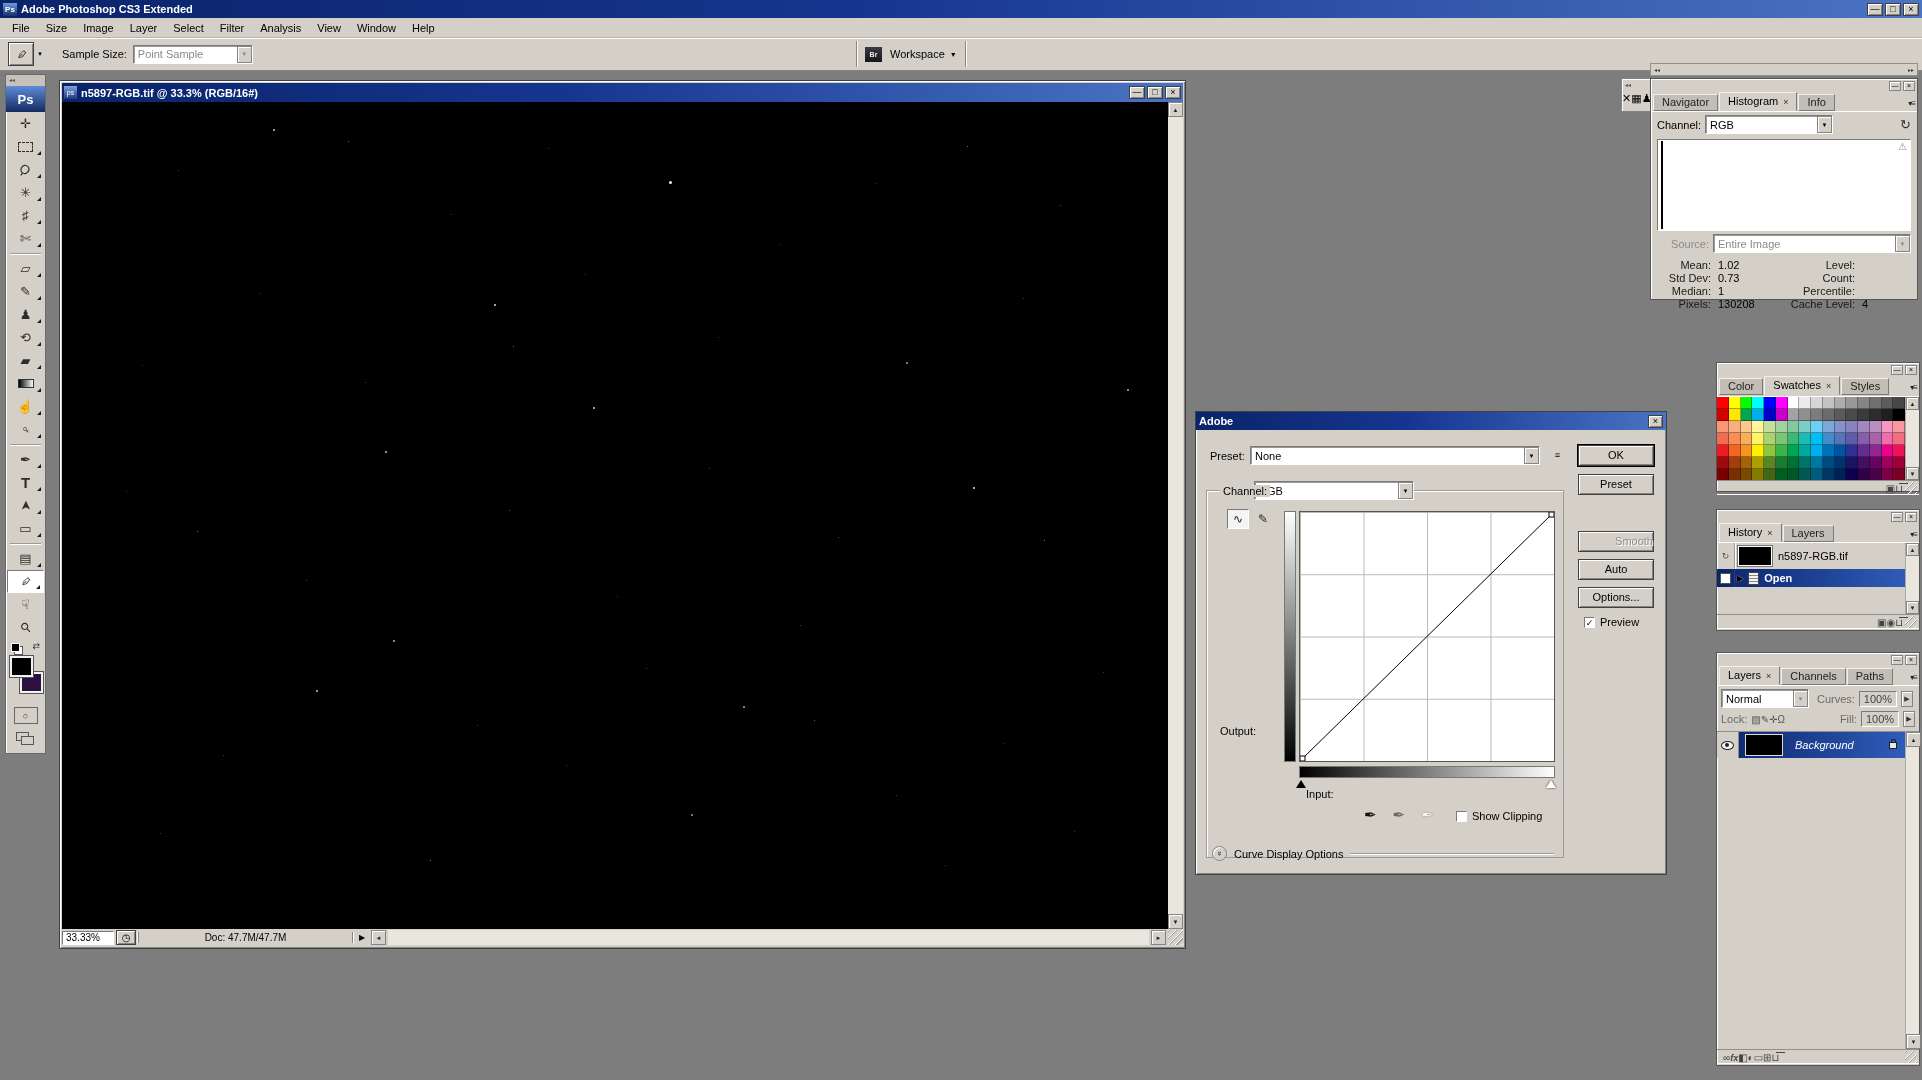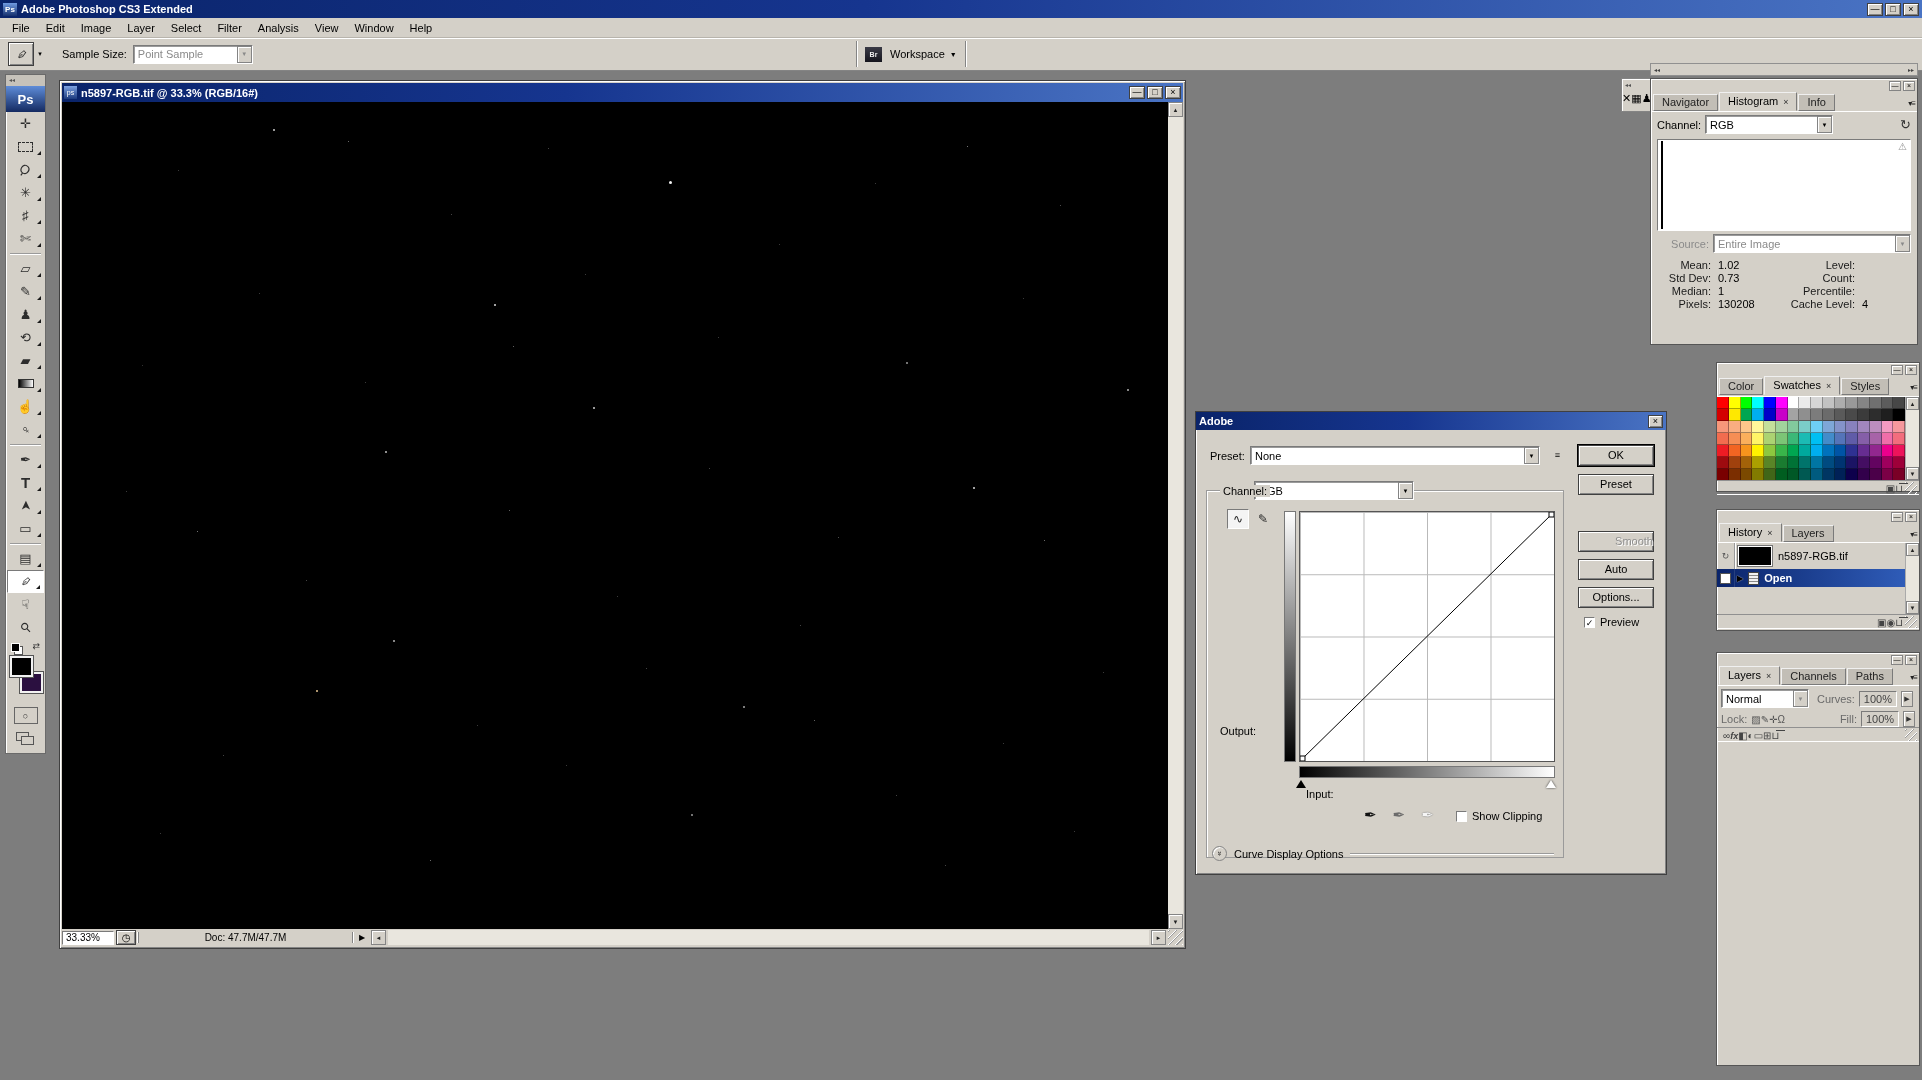--- a/index.html
+++ b/index.html
@@ -181,21 +181,21 @@
   <span id="apptitle">Adobe Photoshop CS3 Extended</span>
   <span id="appbtns">
       <span class="capbtn">—</span>
       <span class="capbtn">□</span>
       <span class="capbtn">×</span>
     </span>
 </div>
 
 <div id="menubar">
     <span class="menu-item">File</span>
-    <span class="menu-item">Edit</span>
+    <span class="menu-item">Size</span>
     <span class="menu-item">Image</span>
     <span class="menu-item">Layer</span>
     <span class="menu-item">Select</span>
     <span class="menu-item">Filter</span>
     <span class="menu-item">Analysis</span>
     <span class="menu-item">View</span>
     <span class="menu-item">Window</span>
     <span class="menu-item">Help</span>
   </div>
 
@@ -458,21 +458,21 @@
 
 <div id="dockbar">
   <span>◂◂</span>
   <span>▸▸</span>
 </div>
 <div id="icondock">
   <span class="dockgrip">◂◂</span>
   <span><span class="dockicon">✕</span><span class="dockicon">▦</span><span class="dockicon">♟</span><span class="dockicon">A</span><span class="dockicon">¶</span><span class="dockicon">▥</span></span>
 </div>
 
-<div class="pgroup" style="left:1650px;top:78px;width:268px;height:267px;">
+<div class="pgroup" style="left:1650px;top:78px;width:268px;height:222px;">
   <div class="pghead">
     <span class="pgbtn">—</span>
     <span class="pgbtn">×</span>
   </div>
   <div class="tabrow">
     <span style="display:flex;align-items:flex-end;">
         <span class="tab">Navigator</span>
         <span class="tab active">Histogram<span class="tabx">×</span></span>
         <span class="tab">Info</span>
       </span>
@@ -744,18 +744,33 @@
       <span class="valbox">100%</span>
       <span class="spin">▶</span>
     </div>
     <div class="lp-ctl">
       <span class="lp-label">Lock:</span>
       <span><span class="lockbtn">▨</span><span class="lockbtn">✎</span><span class="lockbtn">✛</span><span class="lockbtn">Ω</span></span>
       <span class="lp-label" style="margin-left:auto">Fill:</span>
       <span class="valbox">100%</span>
       <span class="spin">▶</span>
     </div>
+    <div id="layerlist" style="margin-top:4px">
+      <div id="bglayer">
+        <span class="eyewell">
+            <span class="eye"></span>
+          </span>
+        <span id="layerthumb"></span>
+        <span id="layername">Background</span>
+        <span class="minilock"></span>
+      </div>
+      <div id="layerscroll">
+        <span class="sbbtn">▲</span>
+        <span class="sbtrack"></span>
+        <span class="sbbtn">▼</span>
+      </div>
+    </div>
   </div>
   <div class="pfoot" style="gap:3px;padding-left:6px;">
     <span><span class="fbtn">∞</span><span class="fbtn fx">fx</span><span class="fbtn">◧</span><span class="fbtn">◐</span><span class="fbtn">▭</span><span class="fbtn">⊞</span><span class="fbtn trash">⊔</span></span>
     <span class="pgrip" style="margin-left:auto"></span>
   </div>
 </div>
 
 </body></html>

